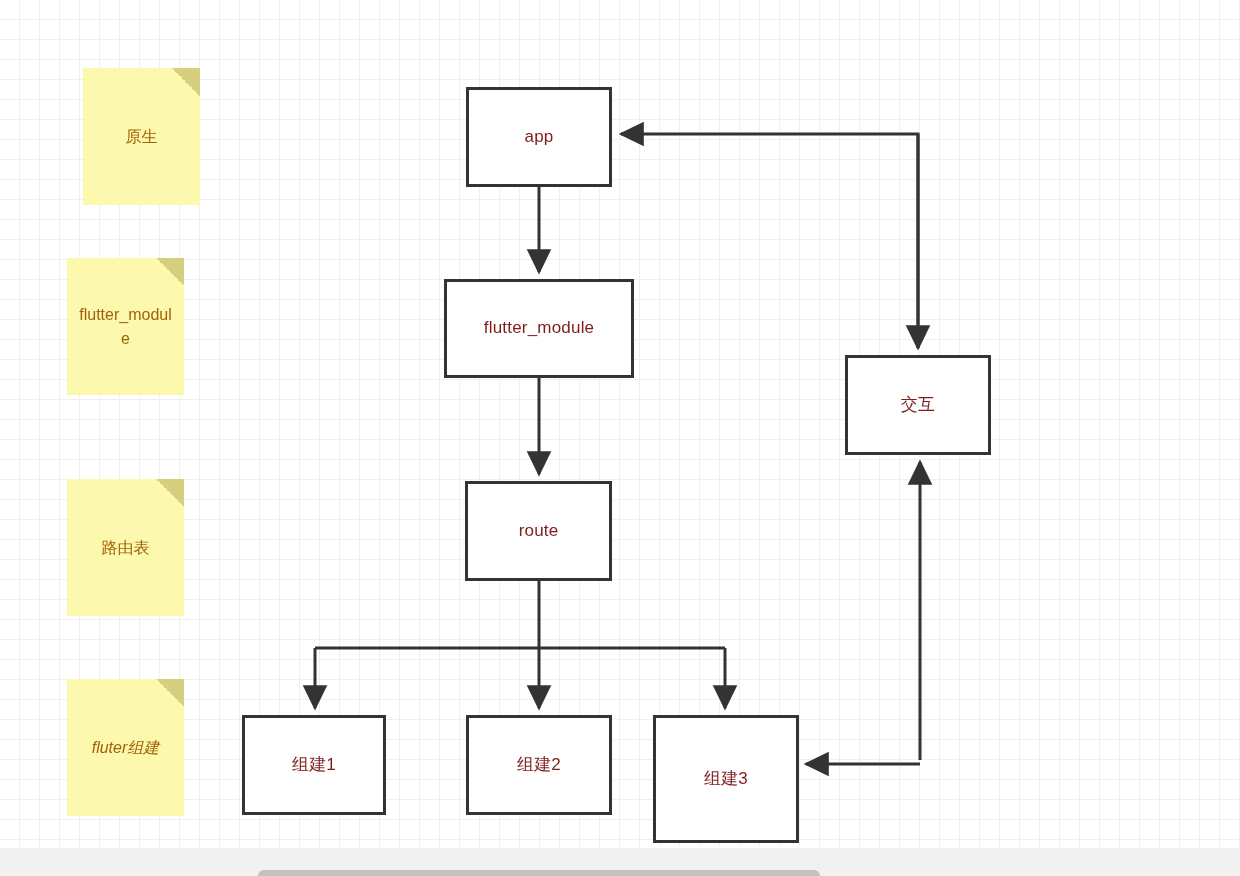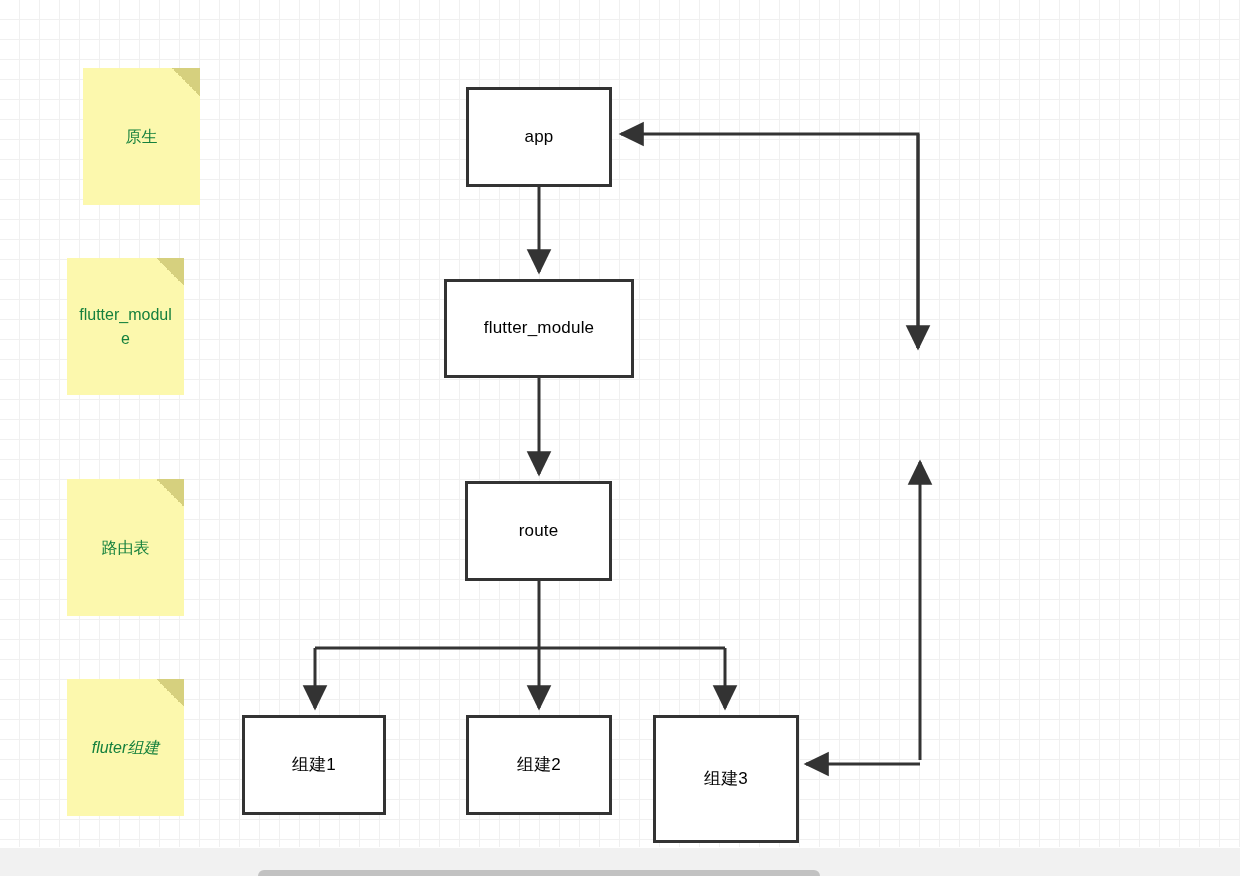--- a/index.html
+++ b/index.html
@@ -50,35 +50,35 @@
   }
 
   
   .node {
     position: absolute;
     background: #ffffff;
     border: 3px solid #333333;
     display: flex;
     align-items: center;
     justify-content: center;
-    color: #000000;
+    color: #7f1d1d;
     font-size: 17px;
     letter-spacing: 0.2px;
     text-align: center;
     line-height: 1.3;
   }
 
   
   .sticky {
     position: absolute;
     background: #fcf8ad;
     display: flex;
     align-items: center;
     justify-content: center;
-    color: #15803d;
+    color: #a16207;
     font-size: 16px;
     text-align: center;
     line-height: 1.45;
     padding: 3px 12px;
     word-break: break-all;
   }
   .sticky .fold {
     position: absolute;
     top: 0; right: 0;
     width: 28px; height: 28px;
@@ -194,20 +194,23 @@
     </div>
 
     <div class="node" style="left:444px; top:279px; width:190px; height:99px;">
       <span>flutter_module</span>
     </div>
 
     <div class="node" style="left:465px; top:481px; width:147px; height:100px;">
       <span>route</span>
     </div>
 
+    <div class="node" style="left:845px; top:355px; width:146px; height:100px;">
+      <span>交互</span>
+    </div>
 
     <div class="node" style="left:242px; top:715px; width:144px; height:100px;">
       <span>组建1</span>
     </div>
 
     <div class="node" style="left:466px; top:715px; width:146px; height:100px;">
       <span>组建2</span>
     </div>
 
     <div class="node" style="left:653px; top:715px; width:146px; height:128px;">

